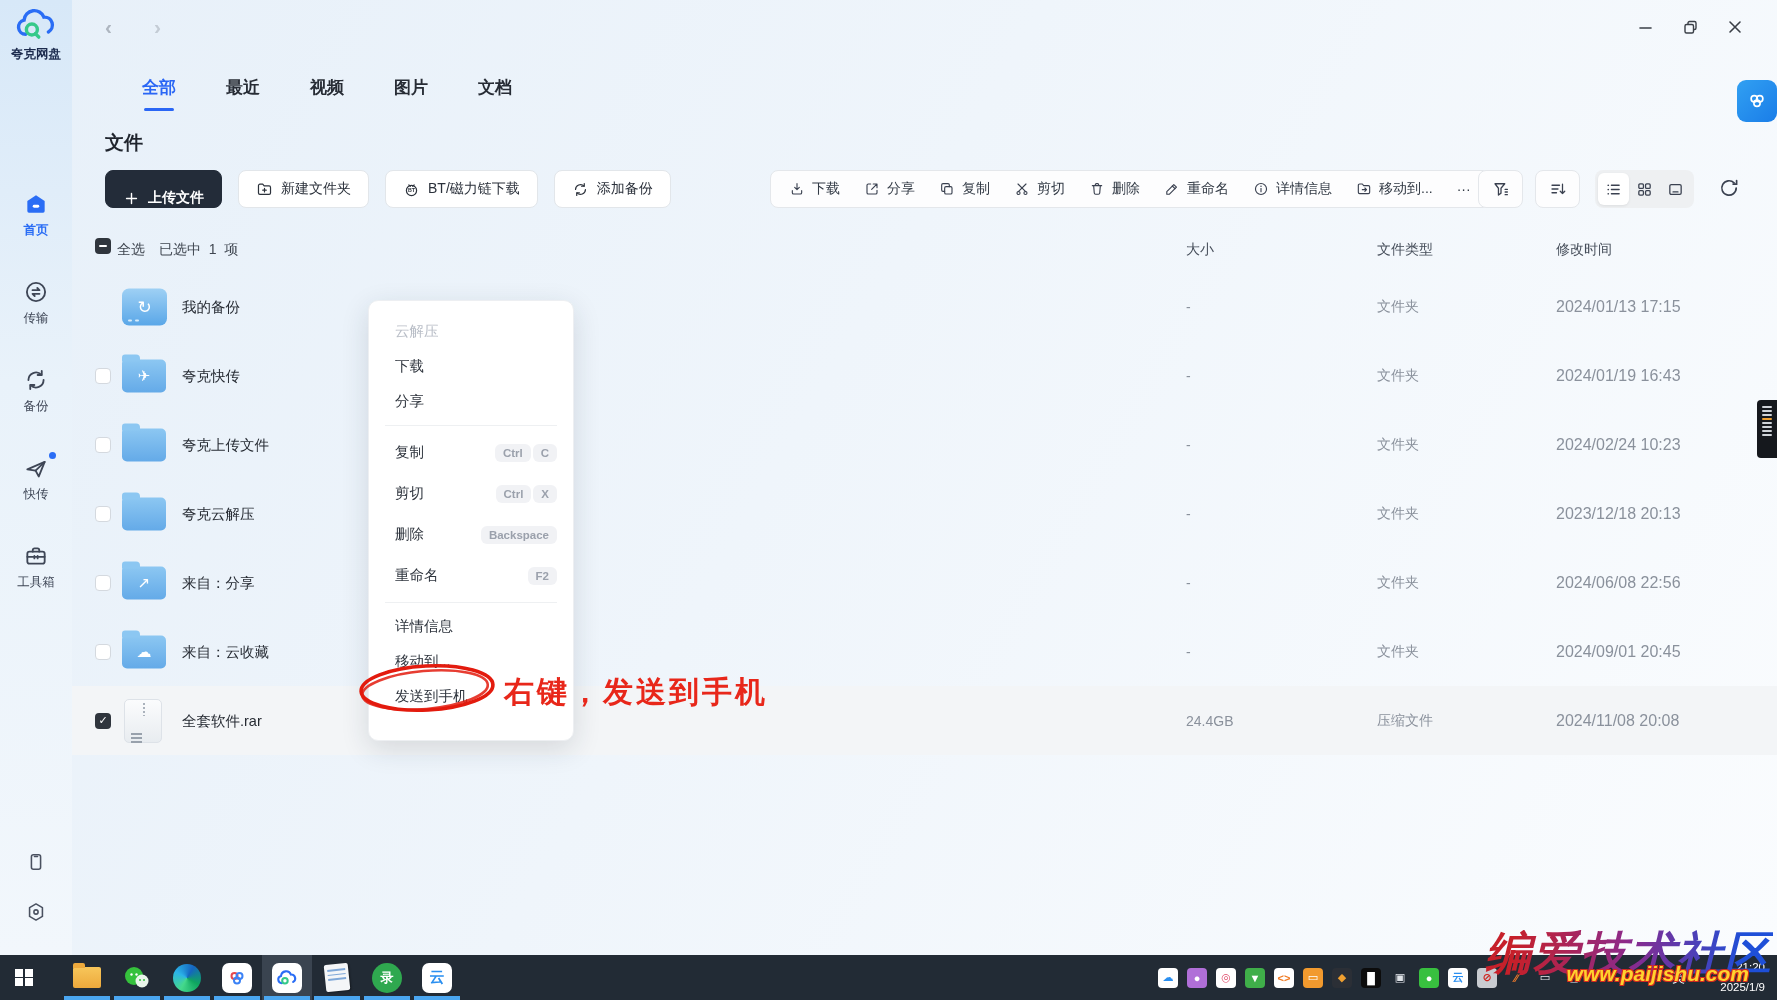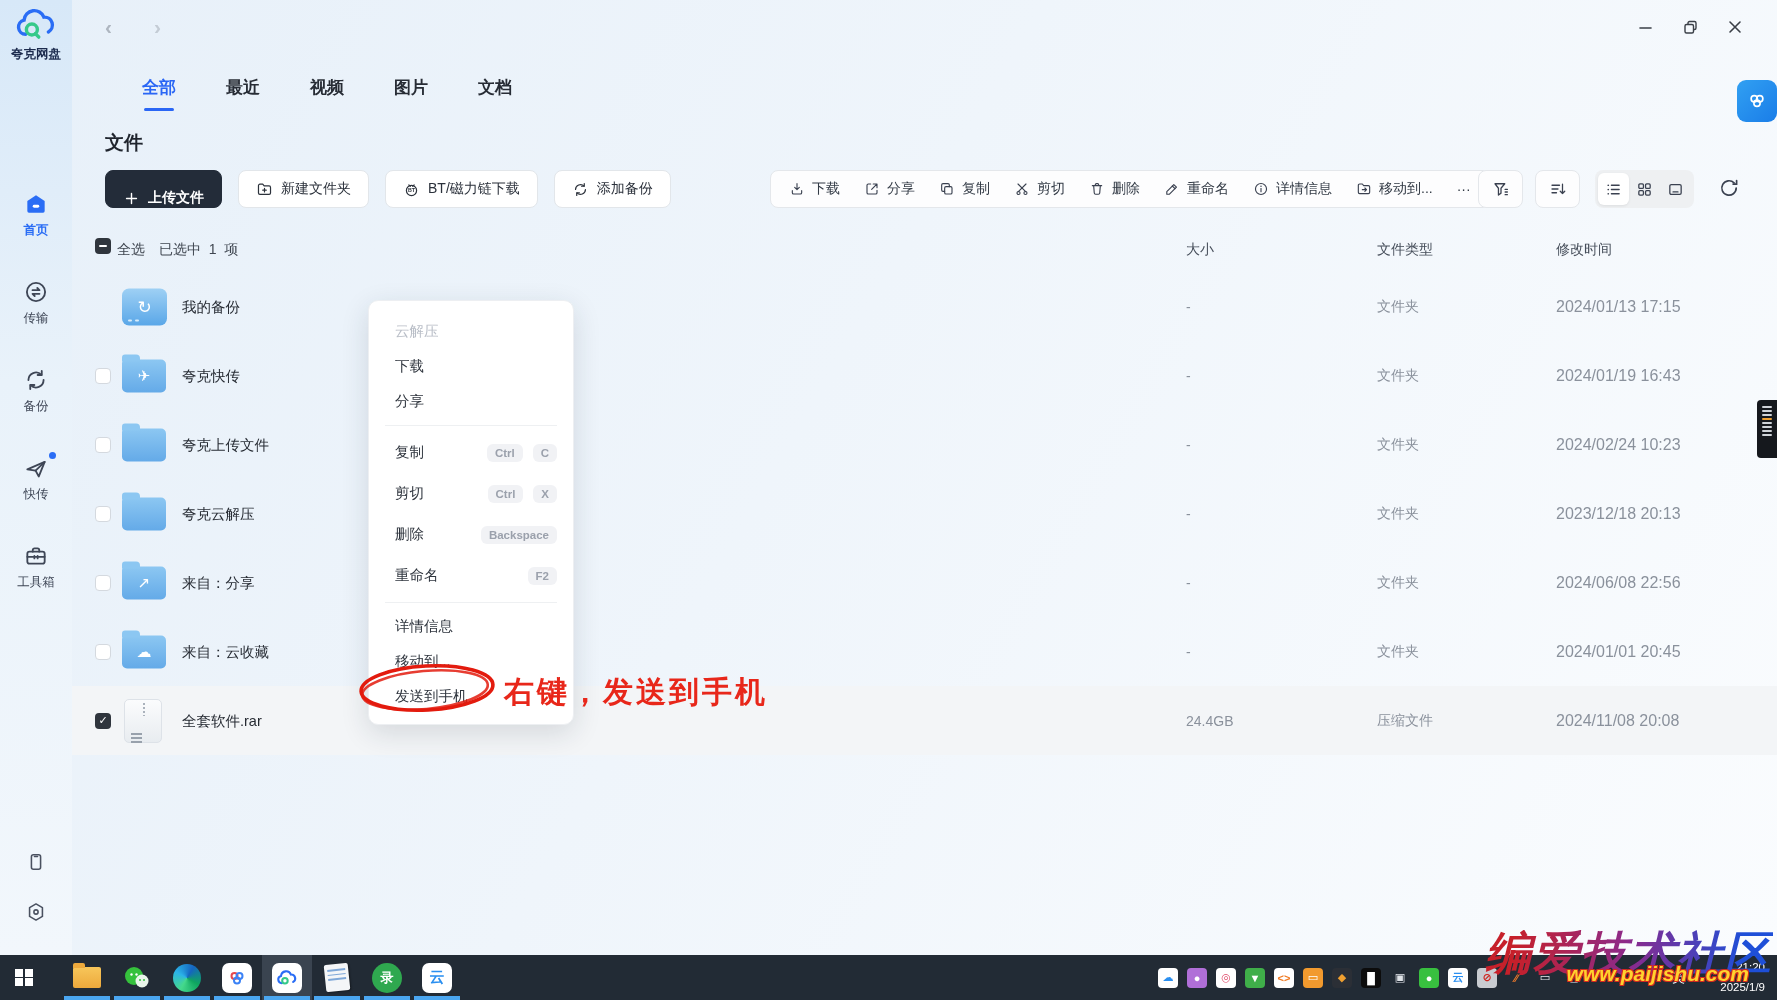--- a/index.html
+++ b/index.html
@@ -97,25 +97,25 @@
   .drive i{position:absolute;left:6px;bottom:4px;width:4px;height:2px;background:#d7ecfb;border-radius:1px;font-style:normal;box-shadow:7px 0 #d7ecfb;}
   .rar{left:52px;width:38px;height:44px;border-radius:5px;background:linear-gradient(180deg,#fbfcfd,#e8ecf0);
     border:1px solid #dde2e8;position:absolute;}
   .rar::before{content:"";position:absolute;left:50%;top:3px;width:2px;height:13px;
     background:repeating-linear-gradient(180deg,#aab2bc 0 2px,transparent 2px 4px);}
   .rar::after{content:"";position:absolute;left:6px;bottom:7px;width:11px;height:2px;background:#98a1ac;
     box-shadow:0 4px #98a1ac,0 8px #98a1ac;}
 
   
   .menu{position:absolute;left:296px;top:300px;width:206px;background:#fff;border:1px solid #edeff2;border-radius:10px;
-    box-shadow:0 8px 28px rgba(30,40,60,.14);padding:13px 0 10px;z-index:20;}
+    box-shadow:0 8px 28px rgba(30,40,60,.14);padding:13px 0 26px;z-index:20;}
   .mi{height:35px;display:flex;align-items:center;padding:0 16px 0 26px;font-size:14.5px;color:#2f353e;cursor:pointer;}
   .mi.haskeys{height:41px;}
   .mi.disabled{color:#b9bec7;cursor:default;}
-  .mi .keys{margin-left:auto;display:flex;gap:10px;}
+  .mi .keys{margin-left:auto;display:flex;gap:2px;}
   .key{background:#f1f2f5;border-radius:6px;padding:3px 8px;font-size:11.5px;font-weight:bold;color:#9ba1ac;}
   .mdiv{height:1px;background:#eef0f2;margin:6px 16px;}
 
   .scribble{position:absolute;left:283px;top:658px;z-index:30;pointer-events:none;}
   .annot{position:absolute;left:432px;top:672px;z-index:30;font-size:30px;font-weight:bold;letter-spacing:3px;pointer-events:none;}
 
   
   .float-blue{position:absolute;left:1737px;top:80px;width:40px;height:42px;border-radius:9px;z-index:40;
     background:linear-gradient(135deg,#31a0f2,#1a7de8);display:flex;align-items:center;justify-content:center;}
   .float-black{position:absolute;left:1757px;top:400px;width:20px;height:58px;background:#15181d;border-radius:4px 0 0 4px;z-index:40;
@@ -477,21 +477,21 @@
             <span class="cell csize">-</span>
             <span class="cell ctype">文件夹</span>
             <span class="cell ctime">2024/06/08 22:56</span>
           </div>
           <div class="row">
             <span class="cell cb empty"></span>
             <span class="cell ficon">☁</span>
             <span class="cell cname">来自：云收藏</span>
             <span class="cell csize">-</span>
             <span class="cell ctype">文件夹</span>
-            <span class="cell ctime">2024/01/01 20:45</span>
+            <span class="cell ctime">2024/09/01 20:45</span>
           </div>
           <div class="row selected">
             <span class="cell cb checked">✓</span>
             <span class="cell rar"></span>
             <span class="cell cname">全套软件.rar</span>
             <span class="cell csize">24.4GB</span>
             <span class="cell ctype">压缩文件</span>
             <span class="cell ctime">2024/11/08 20:08</span>
           </div>
         </div>

